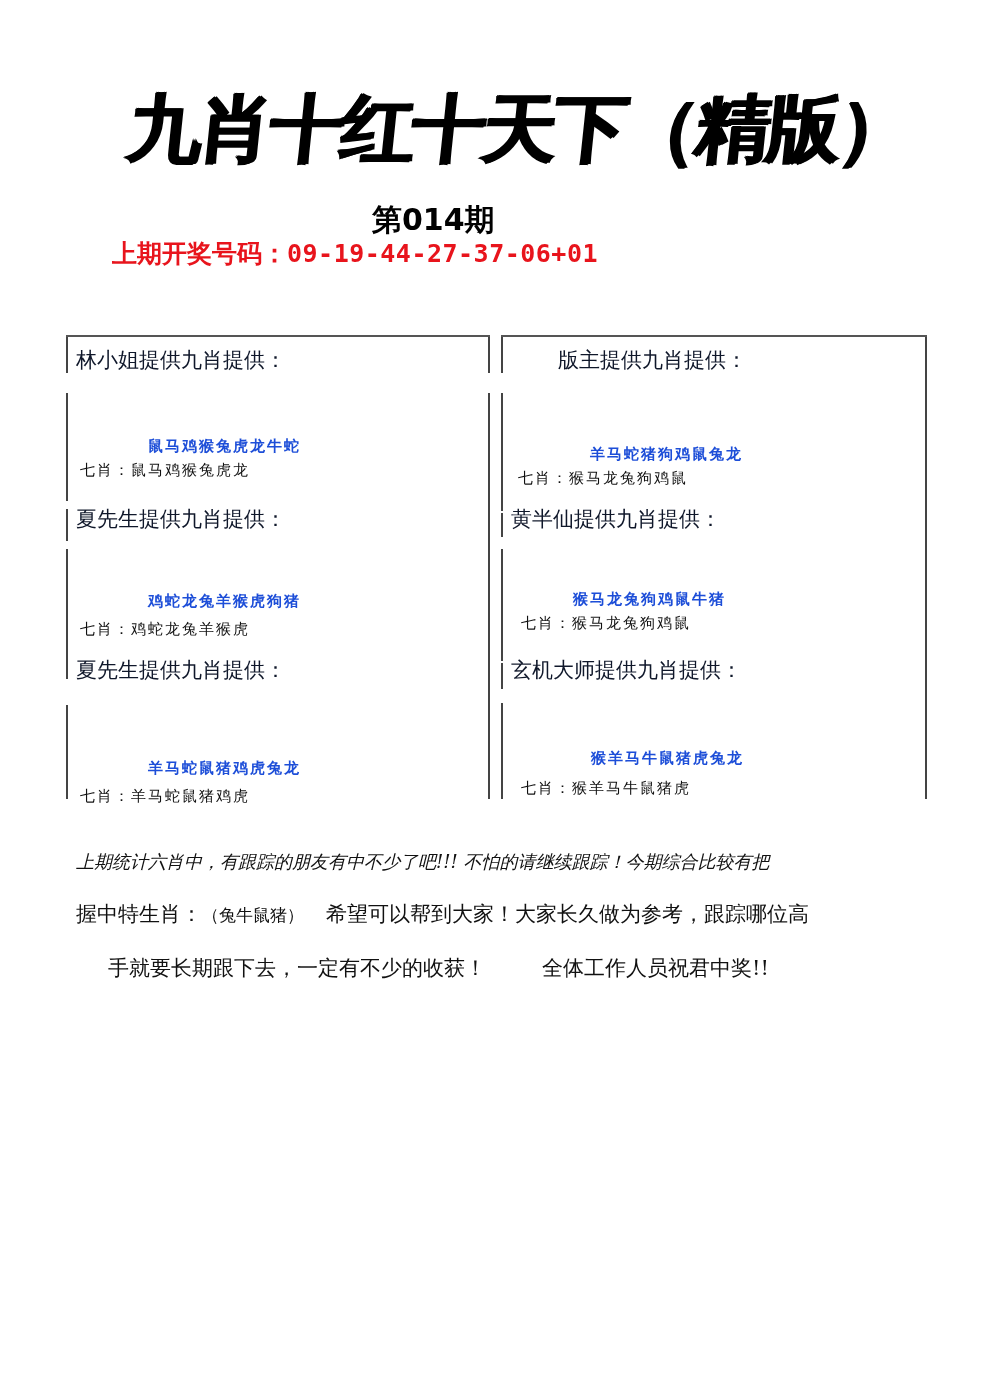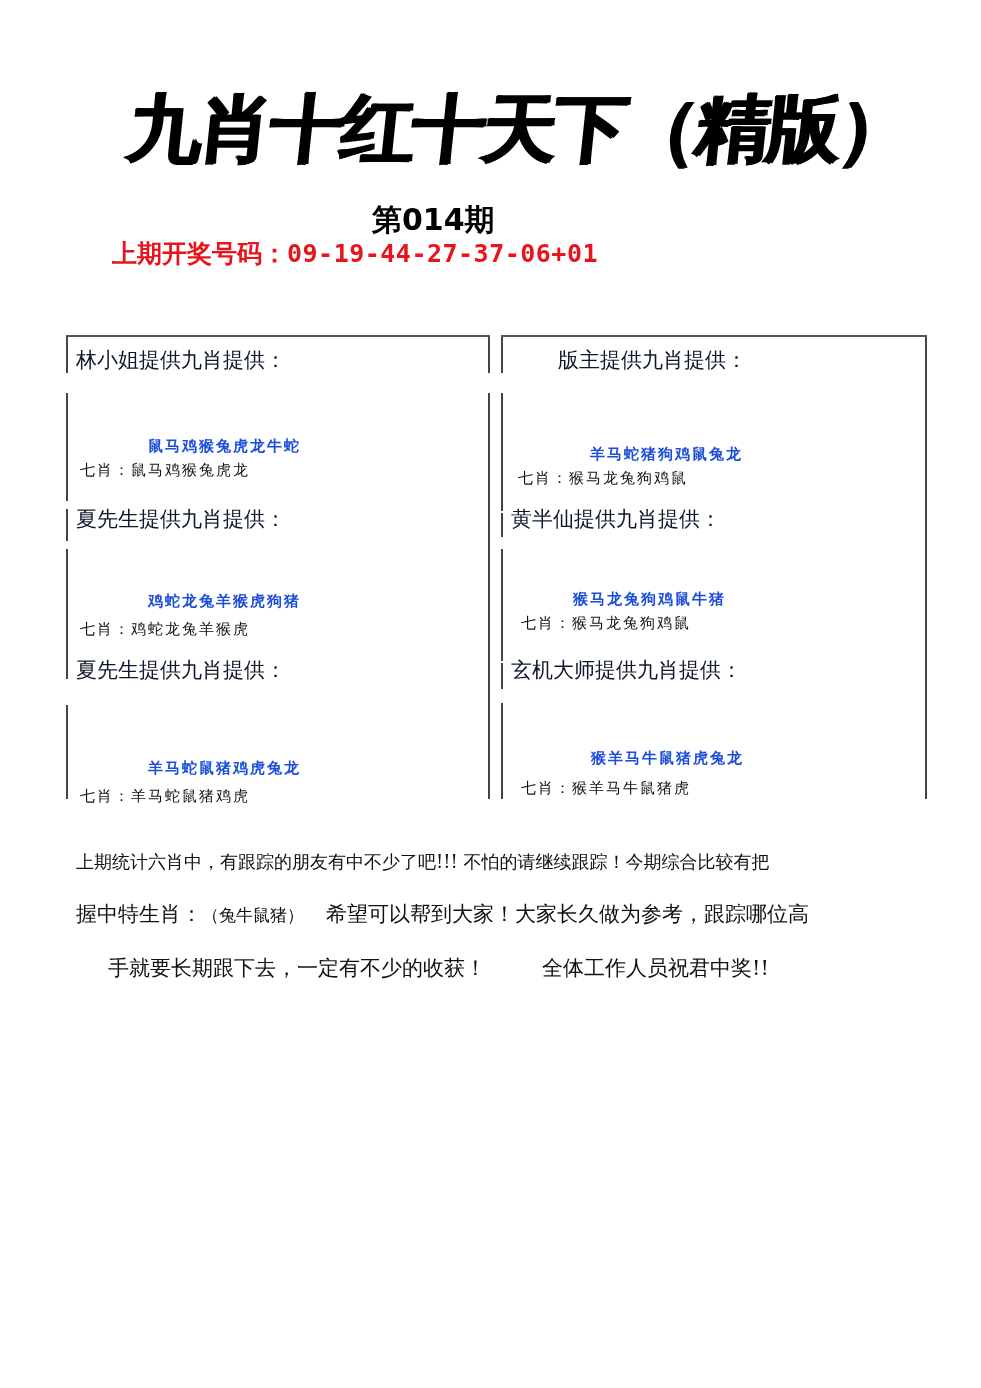--- a/index.html
+++ b/index.html
@@ -108,19 +108,19 @@
 </div>
 
 <div class="entry" style="left:511px; top:656px;">
   <div class="head">玄机大师提供九肖提供：</div>
   <div class="nine" style="left:80px; top:92px;">猴羊马牛鼠猪虎兔龙</div>
   <div class="seven" style="left:10px; top:122px;">
     <span>七肖：</span><span>猴羊马牛鼠猪虎</span>
   </div>
 </div>
 
-<div class="footer-line" style="left:76px; top:848px; font-size:18px;">上期统计六肖中，有跟踪的朋友有中不少了吧!!! 不怕的请继续跟踪！今期综合比较有把</div>
+<div class="footer-line" style="left:76px; top:848px; font-size:18px;font-style:italic;">上期统计六肖中，有跟踪的朋友有中不少了吧!!! 不怕的请继续跟踪！今期综合比较有把</div>
 <div class="footer-line" style="left:76px; top:900px; font-size:21px;">
   <span>握中特生肖：</span><span class="small">（兔牛鼠猪）</span><span style="display:inline-block; width:22px;"></span><span>希望可以帮到大家！大家长久做为参考，跟踪哪位高</span>
 </div>
 <div class="footer-line" style="left:108px; top:954px; font-size:21px;">
   <span>手就要长期跟下去，一定有不少的收获！</span><span style="display:inline-block; width:56px;"></span><span>全体工作人员祝君中奖!!</span>
 </div>
 
 </body></html>

